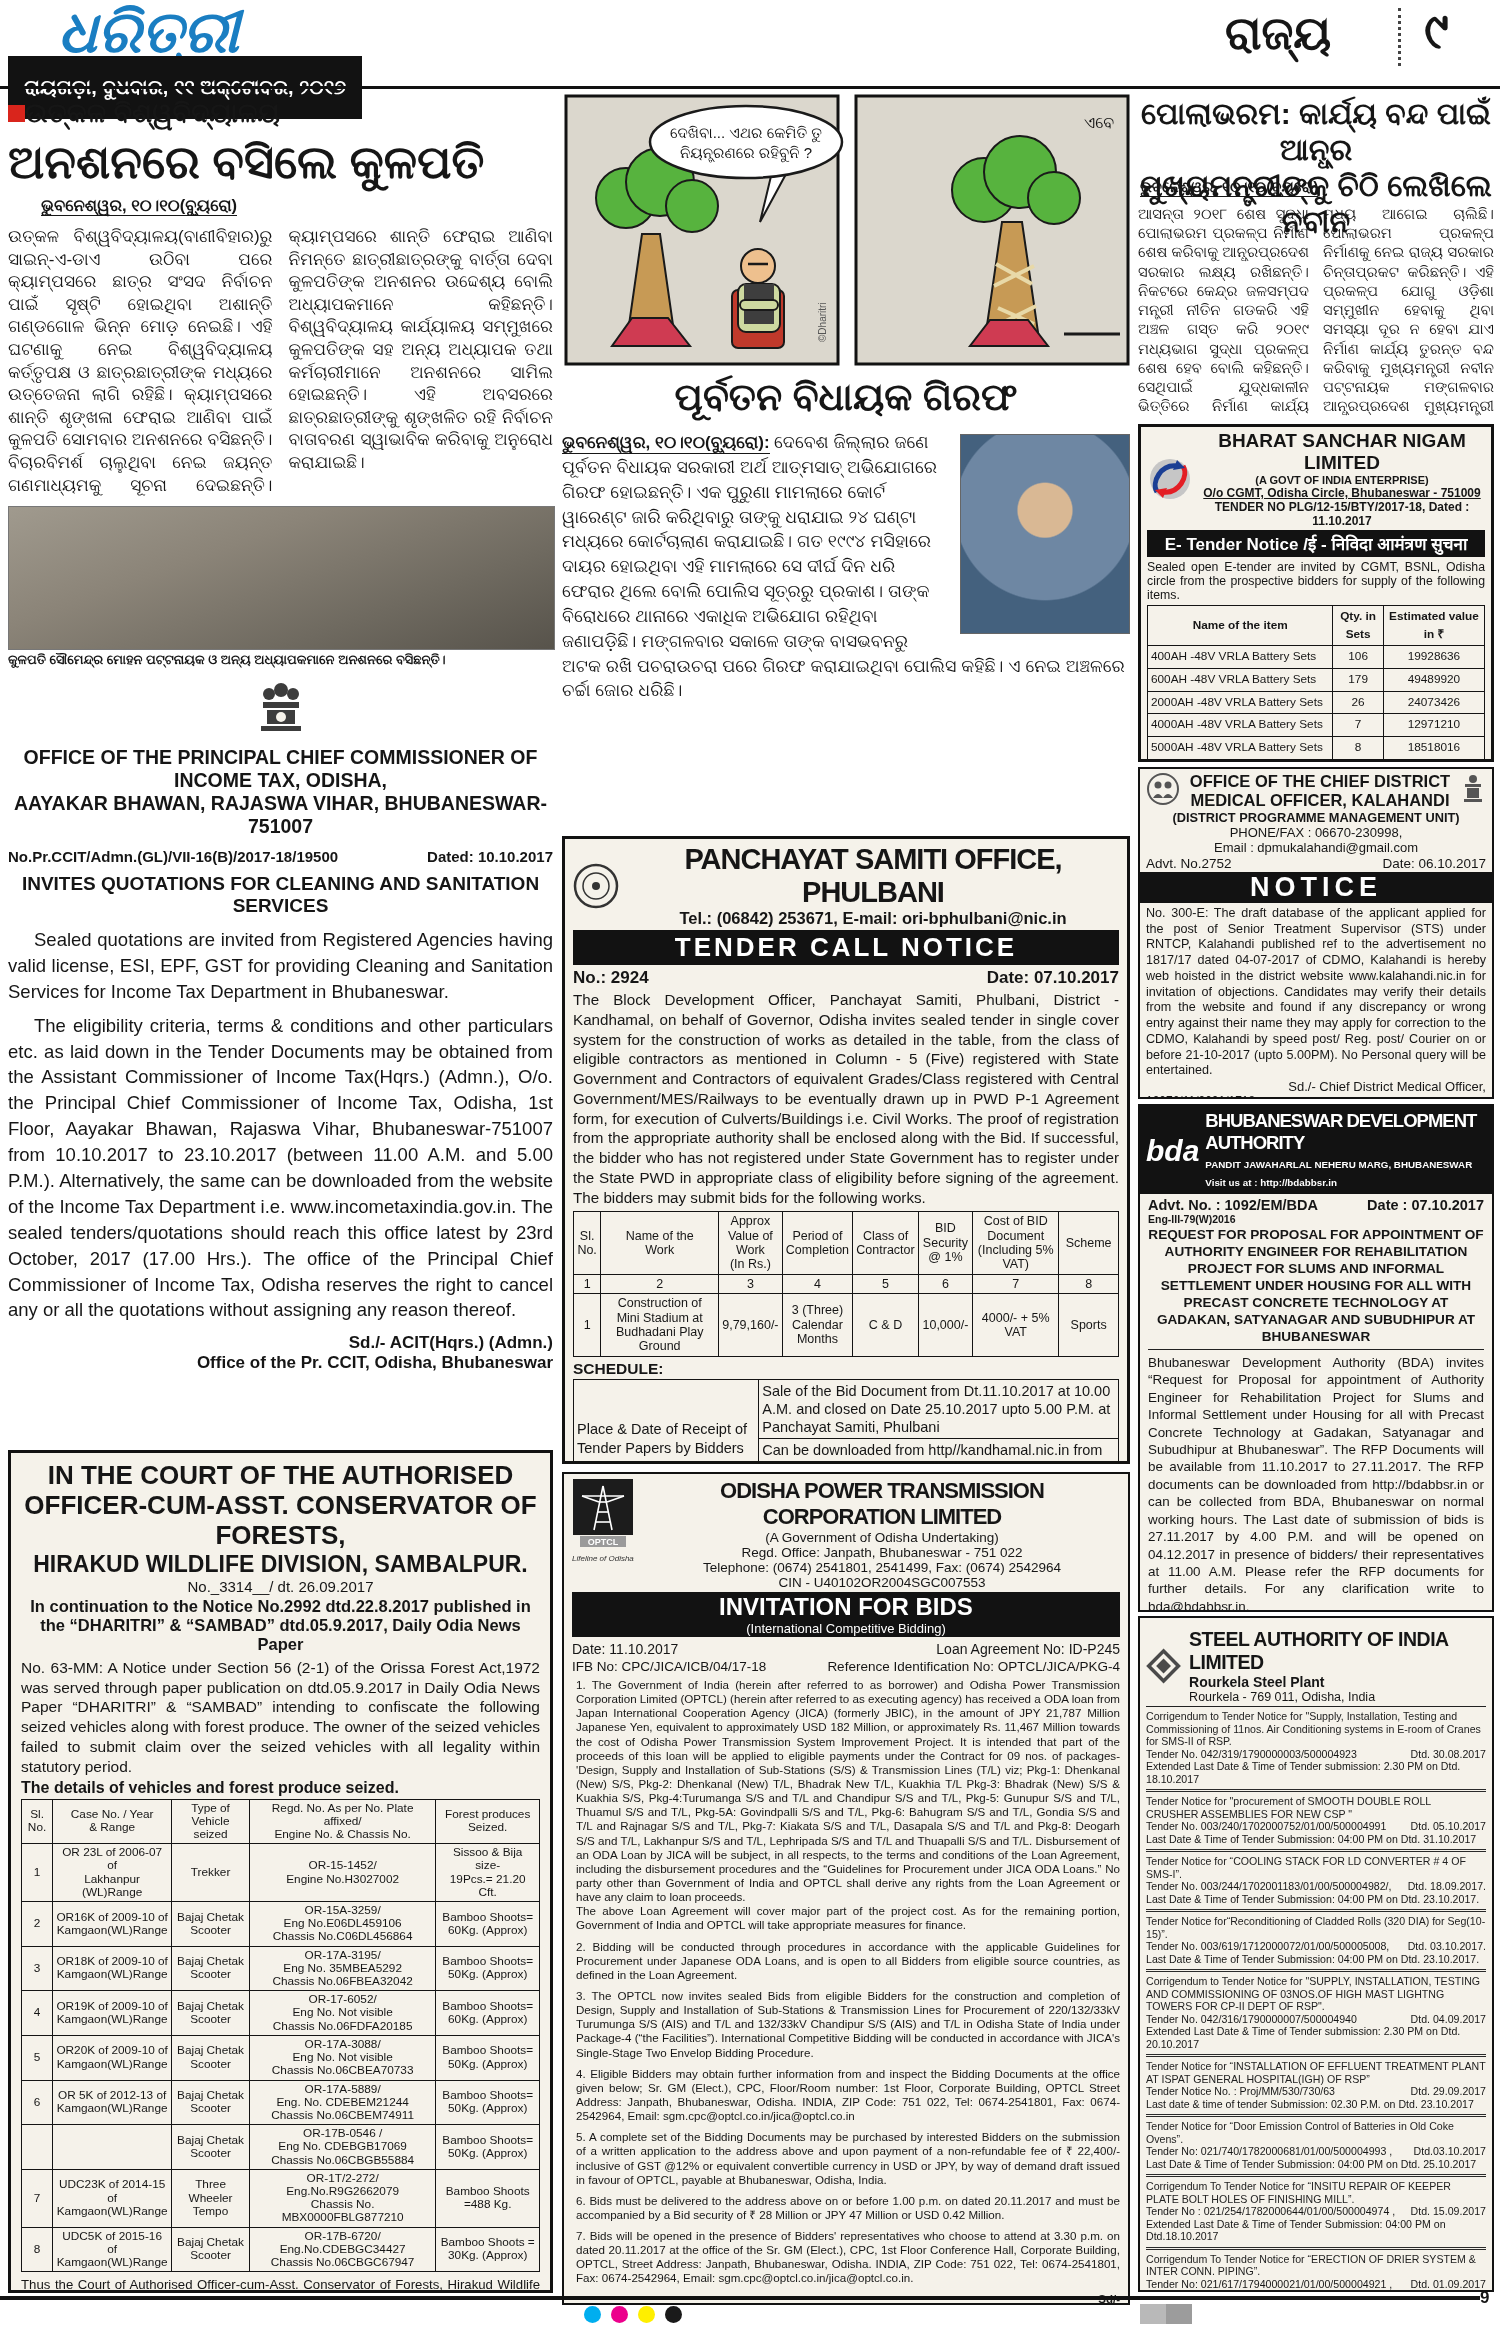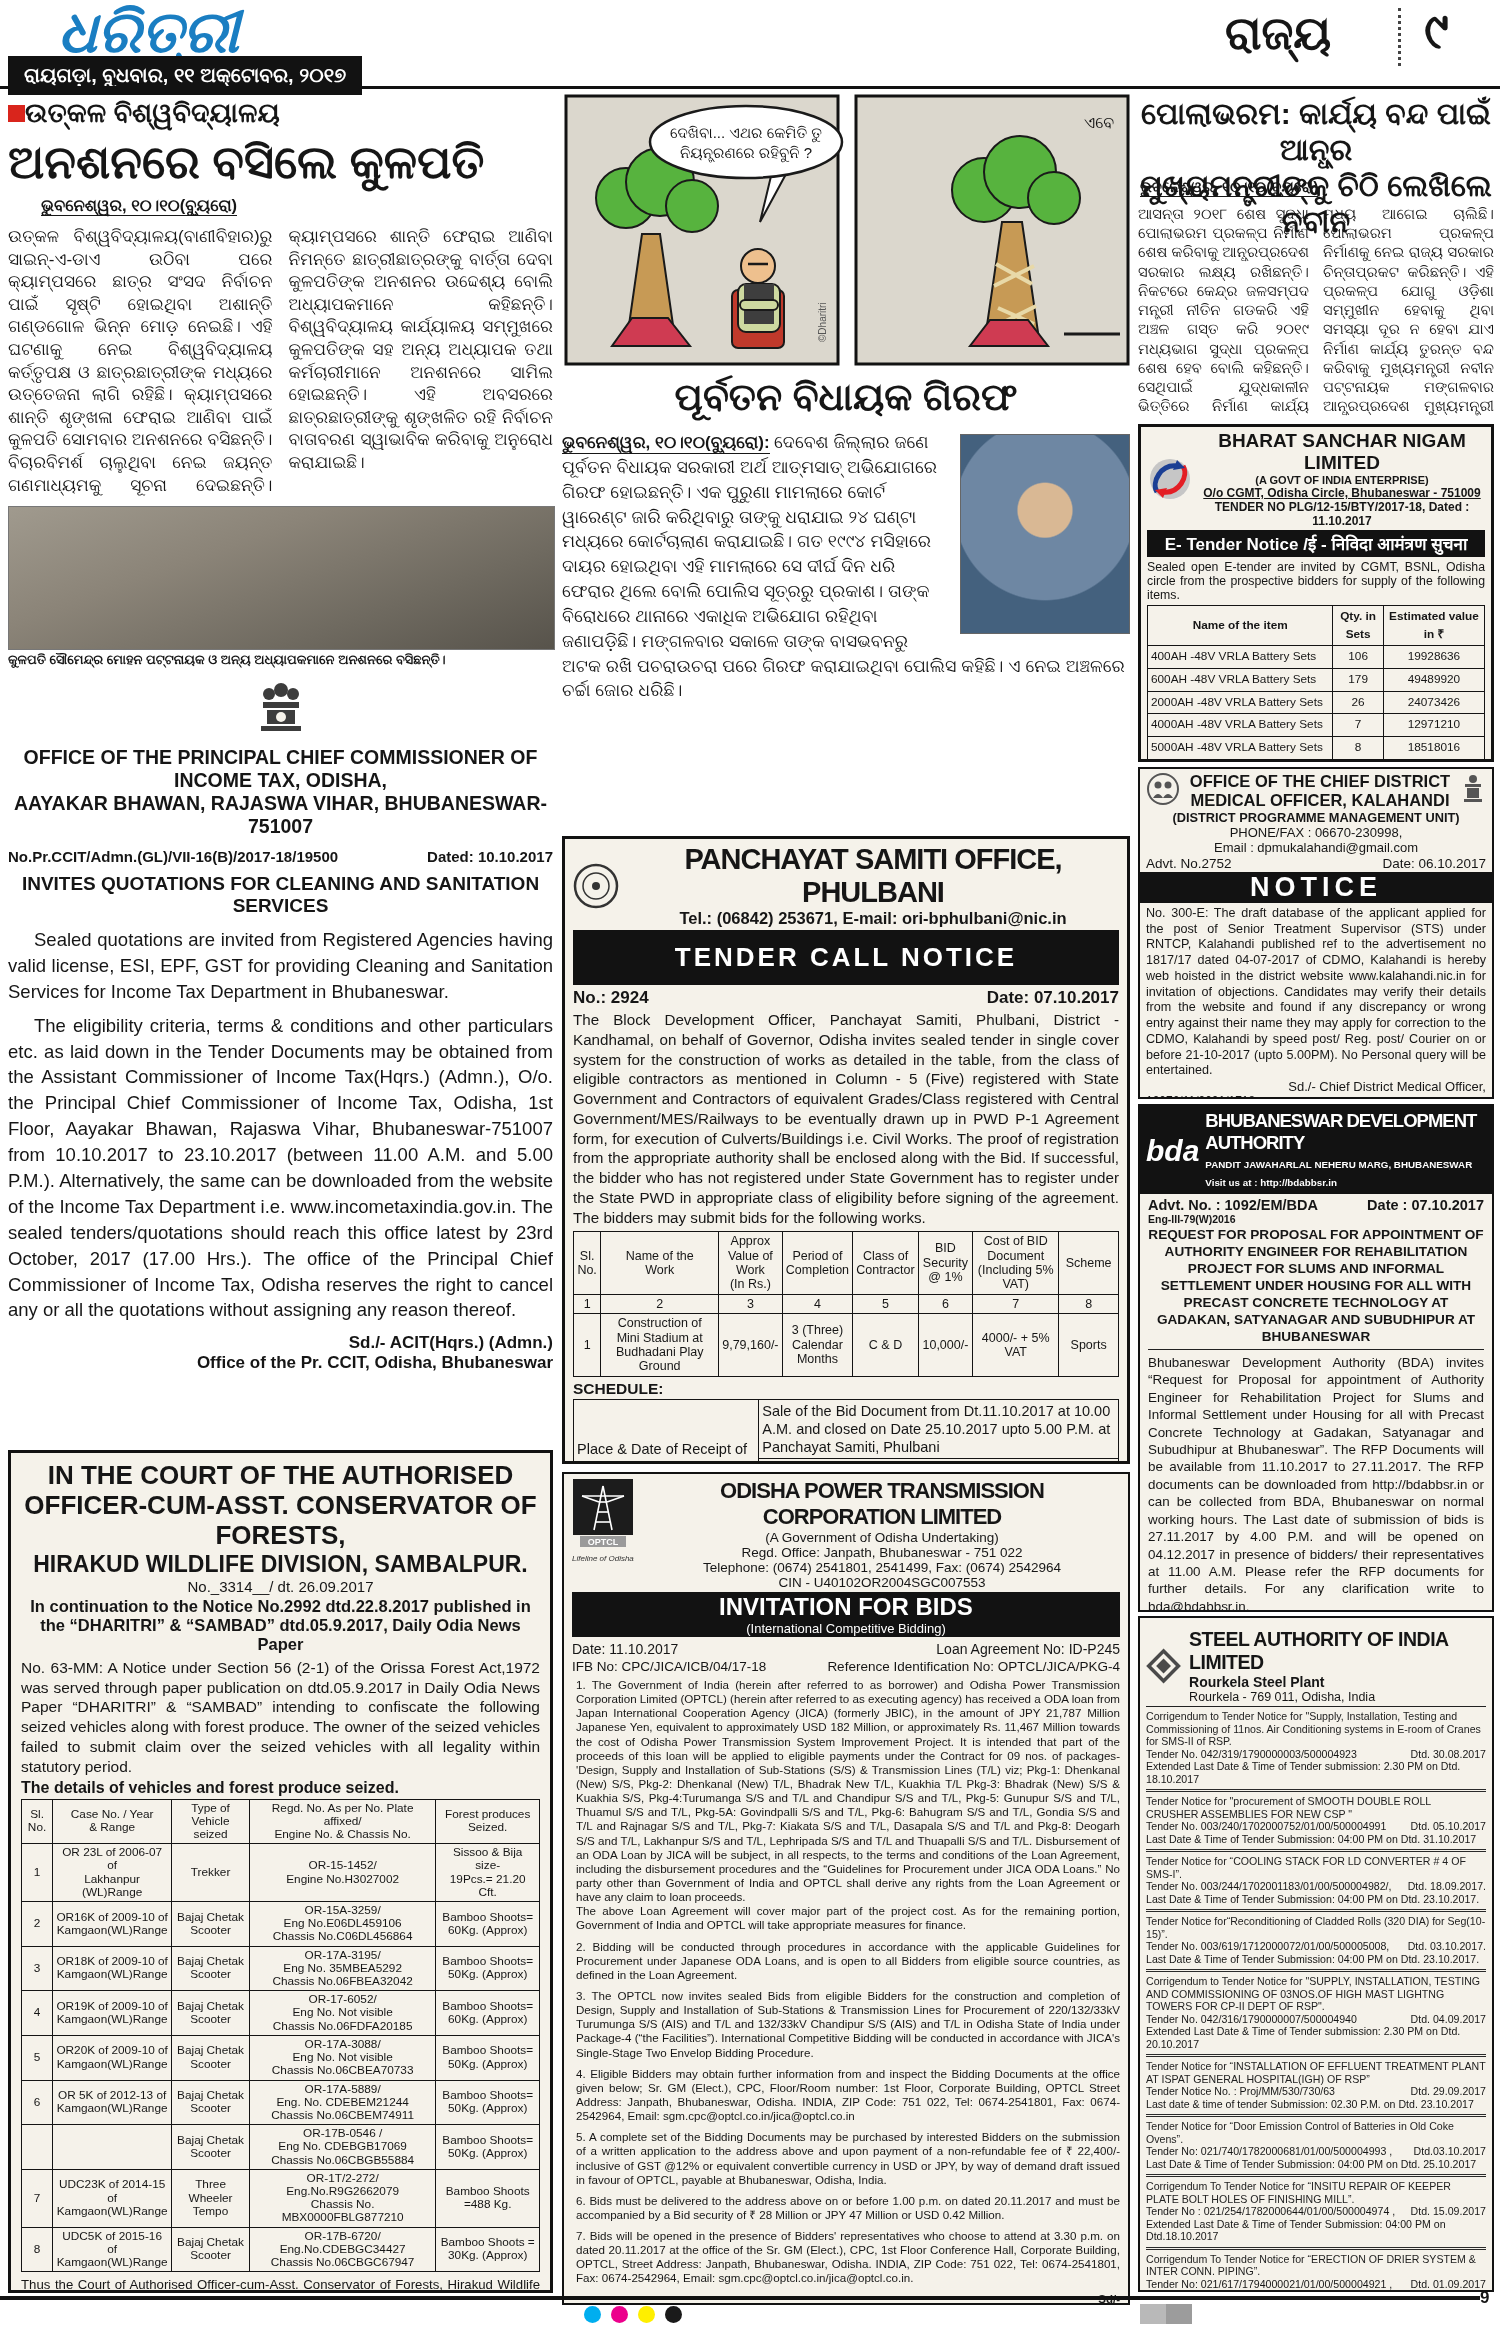--- a/index.html
+++ b/index.html
@@ -26,21 +26,21 @@
 </style>
 </head>
 <body>
 
 <div class="pg">
 
   <div class="abs" style="left:58px;top:2px;width:240px">
     <div style="font-size:58px;font-weight:bold;color:#1a7ec2;line-height:1.05;font-style:italic">ଧରିତ୍ରୀ</div>
     <div style="font-size:11px;font-weight:bold;color:#1a7ec2;letter-spacing:4px;margin:-4px 0 0 70px">DHARITRI</div>
   </div>
-  <div class="abs bar" style="left:8px;top:56px;padding:8px 16px;font-size:20px">ରାୟଗଡ଼ା, ବୁଧବାର, ୧୧ ଅକ୍ଟୋବର, ୨୦୧୭</div>
+  <div class="abs bar" style="left:8px;top:56px;padding:20px 16px;font-size:20px">ରାୟଗଡ଼ା, ବୁଧବାର, ୧୧ ଅକ୍ଟୋବର, ୨୦୧୭</div>
   <div class="abs b" style="left:1225px;top:6px;font-size:46px">ରାଜ୍ୟ</div>
   <div class="abs" style="left:1398px;top:8px;height:58px;border-left:3px dotted #444"></div>
   <div class="abs b" style="left:1424px;top:2px;font-size:50px">୯</div>
   <div class="abs" style="left:0;top:86px;width:1500px;border-top:3px solid #121212"></div>
 
   <div class="abs" style="left:8px;top:98px;width:545px">
     <div style="display:flex;align-items:center;gap:0">
       <span style="width:17px;height:17px;background:#d9251c;display:inline-block"></span>
       <span class="b" style="font-size:27px">ଉତ୍କଳ ବିଶ୍ୱବିଦ୍ୟାଳୟ</span>
     </div>
@@ -272,21 +272,21 @@
       <svg width="46" height="46" viewBox="0 0 46 46">
         <circle cx="23" cy="23" r="21" fill="none" stroke="#333" stroke-width="2.5"></circle>
         <circle cx="23" cy="23" r="13" fill="none" stroke="#333" stroke-width="1.5"></circle>
         <circle cx="23" cy="23" r="4" fill="#333"></circle>
       </svg>
       <div style="flex:1">
         <div class="ctr b" style="font-size:29px;letter-spacing:-1px">PANCHAYAT SAMITI OFFICE, PHULBANI</div>
         <div class="ctr b" style="font-size:16.5px">Tel.: (06842) 253671, E-mail: ori-bphulbani@nic.in</div>
       </div>
     </div>
-    <div class="bar" style="font-size:26px;letter-spacing:3px;padding:12px 0;margin-top:2px">TENDER CALL NOTICE</div>
+    <div class="bar" style="font-size:26px;letter-spacing:3px;padding:2px 0;margin-top:2px">TENDER CALL NOTICE</div>
     <div style="display:flex;justify-content:space-between;font-weight:bold;font-size:17px;margin-top:3px">
       <span>No.: 2924</span>
       <span>Date: 07.10.2017</span>
     </div>
     <p class="jus" style="font-size:15.2px;line-height:1.3;margin:2px 0 4px 0">The Block Development Officer, Panchayat Samiti, Phulbani, District - Kandhamal, on behalf of Governor, Odisha invites sealed tender in single cover system for the construction of works as detailed in the table, from the class of eligible contractors as mentioned in Column - 5 (Five) registered with State Government and Contractors of equivalent Grades/Class registered with Central Government/MES/Railways to be eventually drawn up in PWD P-1 Agreement form, for execution of Culverts/Buildings i.e. Civil Works. The proof of registration from the appropriate authority shall be enclosed along with the Bid. If successful, the bidder who has not registered under State Government has to register under the State PWD in appropriate class of eligibility before signing of the agreement. The bidders may submit bids for the following works.</p>
     <table class="tbl" style="font-size:12.5px;line-height:1.15">
       <colgroup>
           <col style="width:5%">
           <col style="width:22%">
           <col style="width:11%">

